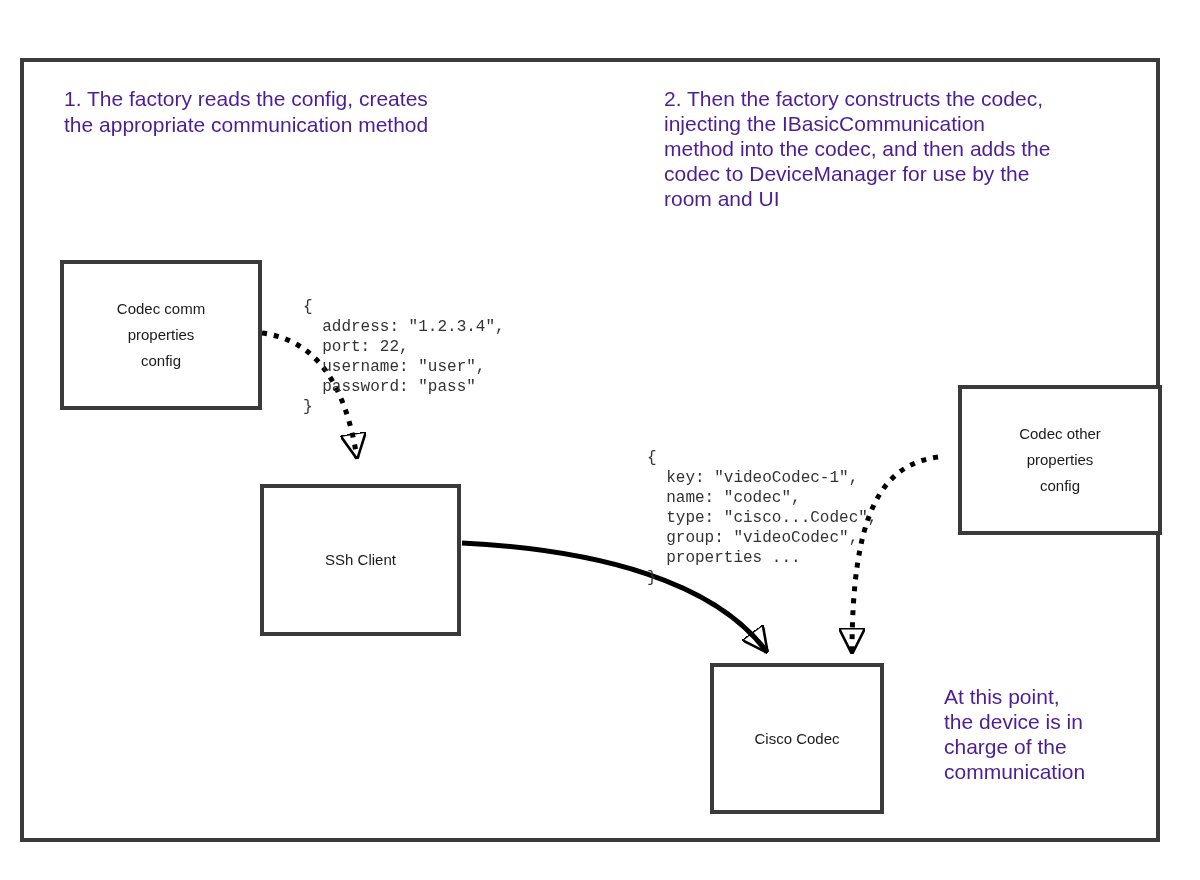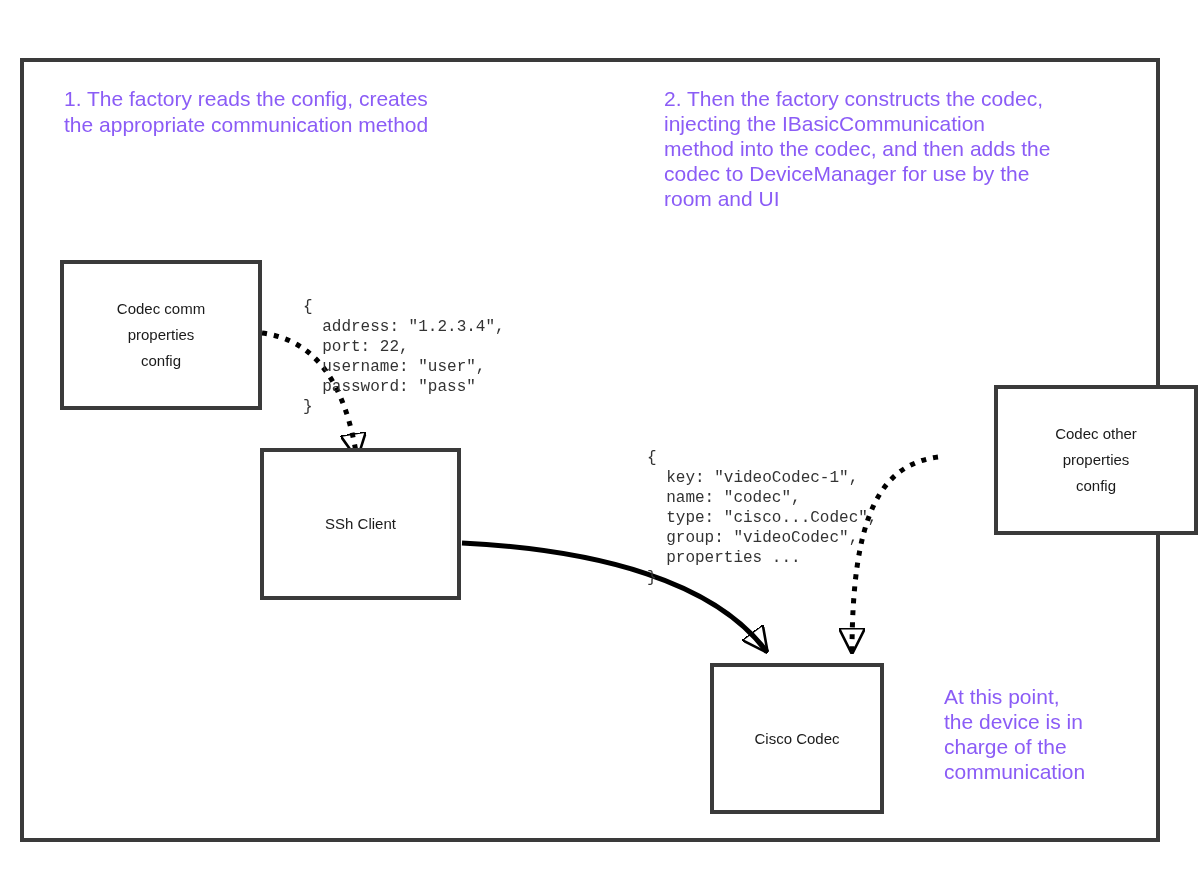--- a/index.html
+++ b/index.html
@@ -40,21 +40,21 @@
   .arrows .solid {
     stroke-width: 5;
   }
   .arrows .dotted {
     stroke-width: 5;
     stroke-dasharray: 5 7;
     stroke-linecap: butt;
   }
   .note {
     position: absolute;
-    color: #8b5cf6;
+    color: #4c1d95;
     font-size: 21px;
     line-height: 26px;
     white-space: pre-line;
   }
   #note-step-1 { left: 64px;  top: 86px;  width: 500px; }
   #note-step-2 { left: 664px; top: 86px;  width: 470px; line-height: 25px; }
   #note-result { left: 944px; top: 684px; width: 230px; line-height: 25px; }
   .dbox {
     position: absolute;
     border: 4px solid #3a3a3a;
@@ -65,22 +65,22 @@
     justify-content: center;
     text-align: center;
   }
   .dbox .label {
     color: #1a1a1a;
     font-size: 15px;
     line-height: 26px;
     white-space: pre-line;
   }
   #box-codec-comm-config  { left: 60px;  top: 260px; width: 202px; height: 150px; }
-  #box-ssh-client         { left: 260px; top: 448px; width: 201px; height: 152px; }
-  #box-codec-other-config { left: 994px; top: 385px; width: 204px; height: 150px; }
+  #box-ssh-client         { left: 260px; top: 484px; width: 201px; height: 152px; }
+  #box-codec-other-config { left: 958px; top: 385px; width: 204px; height: 150px; }
   #box-cisco-codec        { left: 710px; top: 663px; width: 174px; height: 151px; }
   .code {
     position: absolute;
     margin: 0;
     color: #333333;
     font-family: "Liberation Mono", "DejaVu Sans Mono", monospace;
     font-size: 16px;
     line-height: 20px;
     white-space: pre;
     background: transparent;

